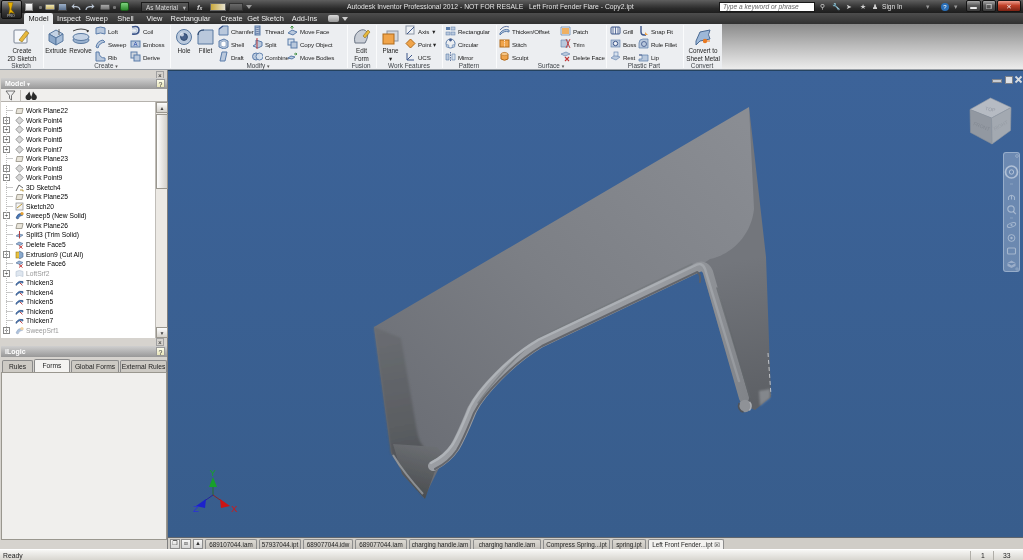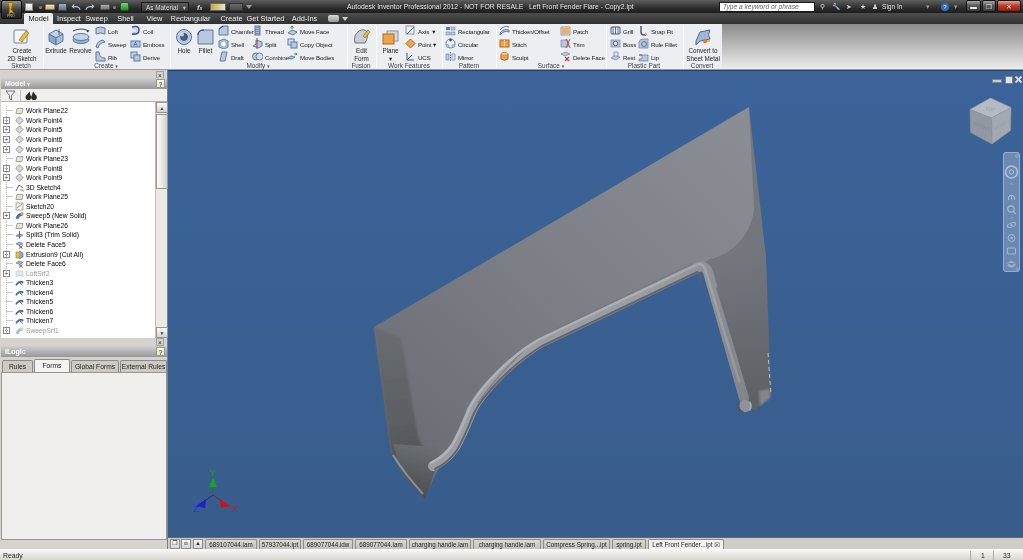--- a/index.html
+++ b/index.html
@@ -89,21 +89,21 @@
       <span style="position:absolute;left:134px;color:#999">▾</span>
     </div>
 <div id="tabrow">
 <div class="rtab active" style="left:24px;width:29px">Model</div>
 <div class="rtab" style="left:56px;width:26px">Inspect</div>
 <div class="rtab" style="left:85px;width:23px">Sweep</div>
 <div class="rtab" style="left:111px;width:29px">Shell</div>
 <div class="rtab" style="left:143px;width:23px">View</div>
 <div class="rtab" style="left:168px;width:45px">Rectangular</div>
 <div class="rtab" style="left:219px;width:25px">Create</div>
-<div class="rtab" style="left:245px;width:41px">Get Started</div>
+<div class="rtab" style="left:245px;width:41px">Get Sketch</div>
 <div class="rtab" style="left:288px;width:33px">Add-Ins</div>
 <div class="abs" style="left:328px;top:2px;width:11px;height:7px;background:linear-gradient(#d8d8d8,#9a9a9a);border-radius:2px"></div>
 <div class="abs" style="left:342px;top:4px;width:0;height:0;border-left:3px solid transparent;border-right:3px solid transparent;border-top:4px solid #ccc"></div>
 </div>
     <div id="ribbon">
 <div id="ribbon-right"></div>
 <div class="rsep" style="left:43px"></div>
 <div class="rsep" style="left:170px"></div>
 <div class="rsep" style="left:347px"></div>
 <div class="rsep" style="left:376px"></div>

